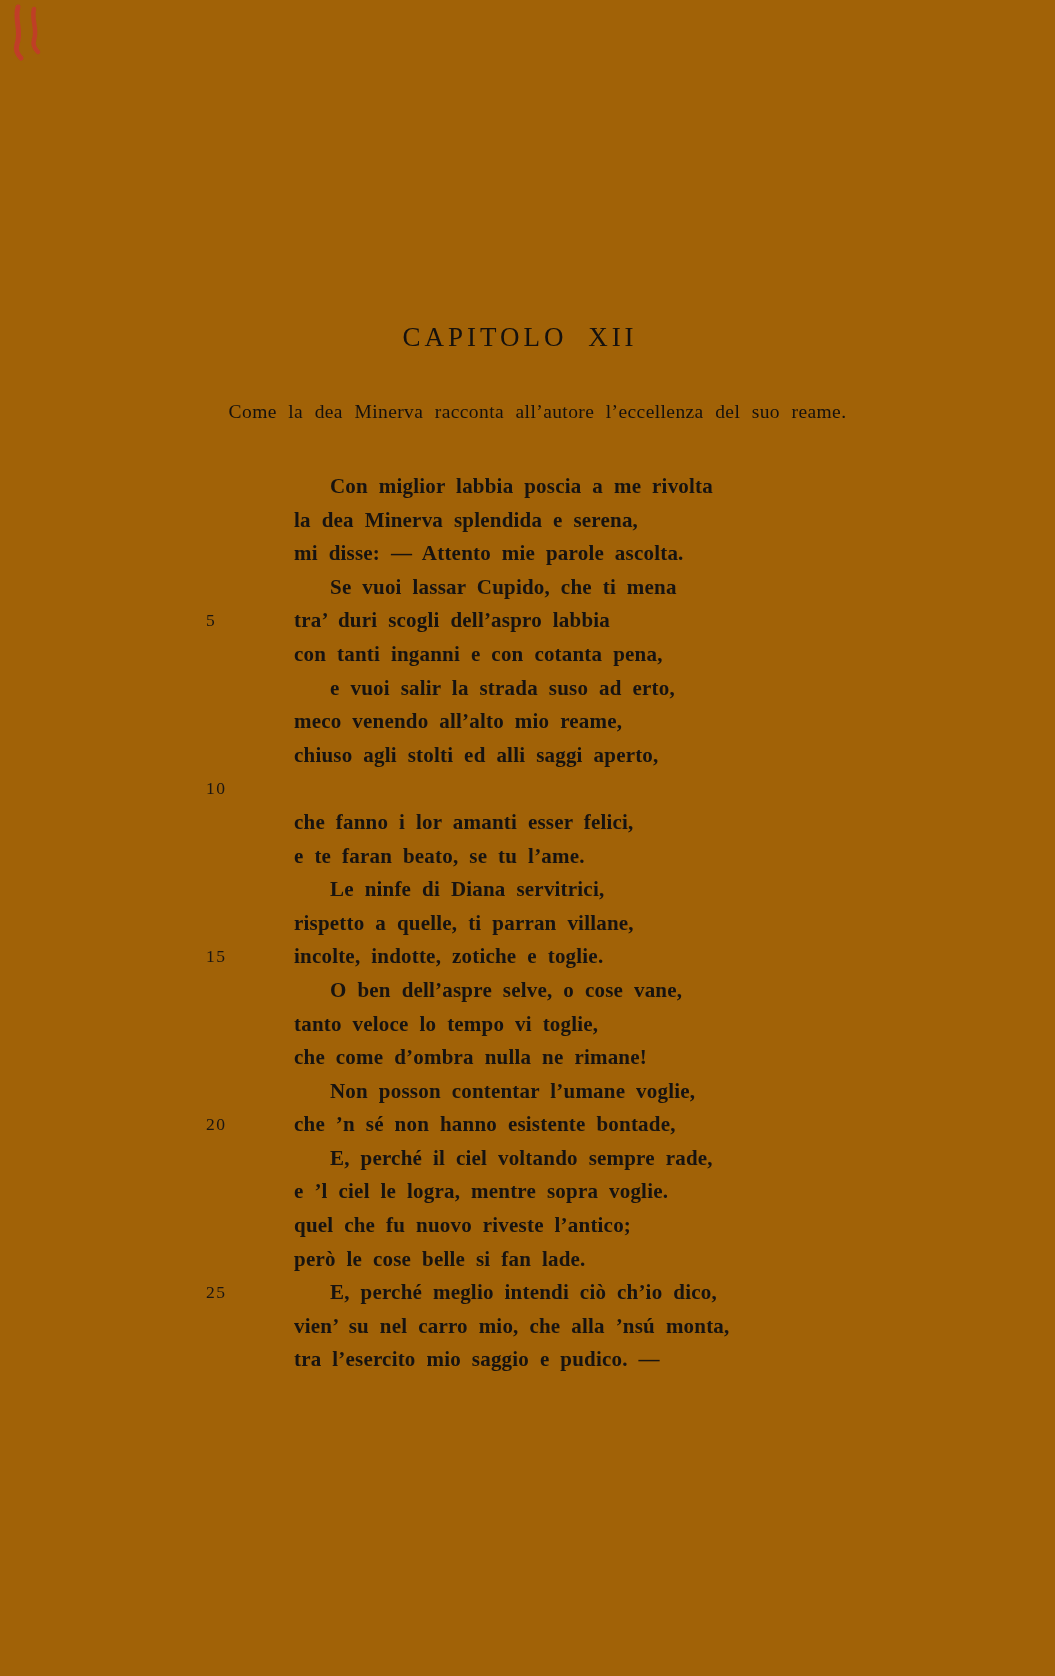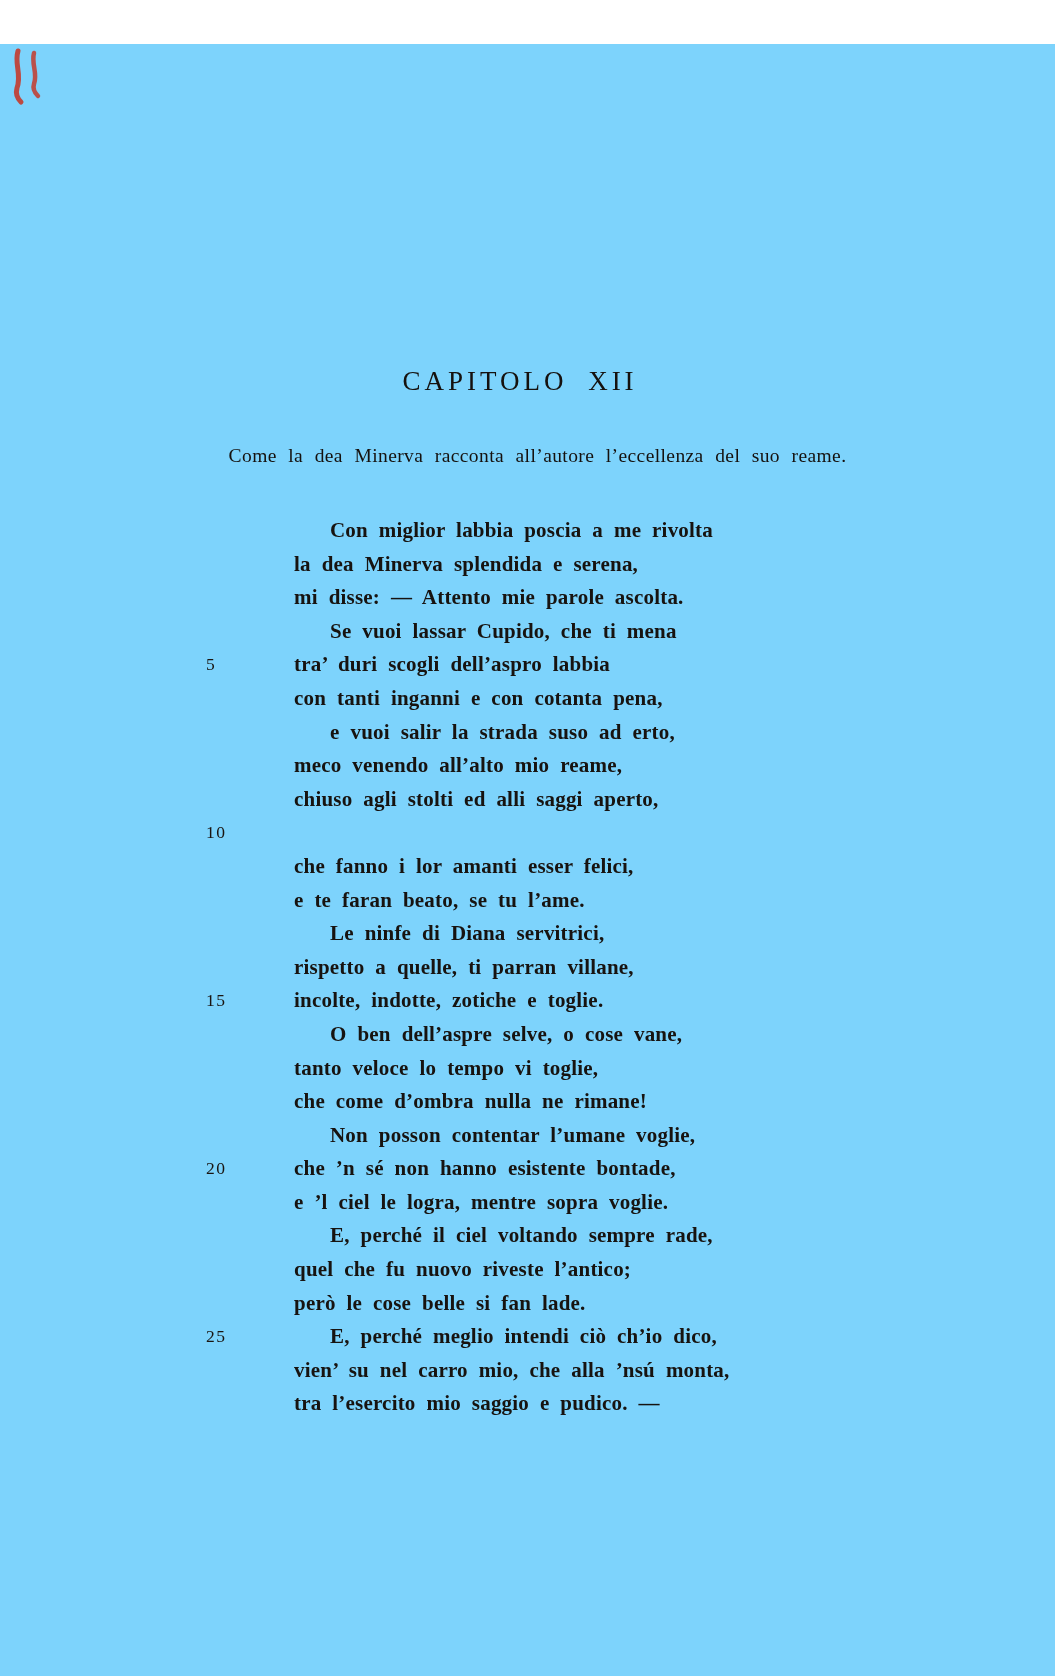--- a/index.html
+++ b/index.html
@@ -11,22 +11,21 @@
     position: relative;
     width: 1055px;
     height: 1676px;
     overflow: hidden;
     font-family: "Liberation Serif", "DejaVu Serif", serif;
     color: #171310;
   }
   .scan-page {
     position: absolute;
     inset: 0;
-    background: #7dd3fc;
-    margin-top: 44px;
+    background: #a16207;
   }
   .red-mark {
     position: absolute;
     left: 8px;
     top: 2px;
     width: 44px;
     height: 62px;
   }
   .chapter-title {
     position: absolute;
@@ -154,25 +153,25 @@
       <div class="poem-line">
         <span class="line-text">che come d’ombra nulla ne rimane!</span>
       </div>
       <div class="poem-line indent">
         <span class="line-text">Non posson contentar l’umane voglie,</span>
       </div>
       <div class="poem-line">
         <span class="line-num">20</span>
         <span class="line-text">che ’n sé non hanno esistente bontade,</span>
       </div>
+      <div class="poem-line indent">
+        <span class="line-text">E, perché il ciel voltando sempre rade,</span>
+      </div>
       <div class="poem-line">
         <span class="line-text">e ’l ciel le logra, mentre sopra voglie.</span>
-      </div>
-      <div class="poem-line indent">
-        <span class="line-text">E, perché il ciel voltando sempre rade,</span>
       </div>
       <div class="poem-line">
         <span class="line-text">quel che fu nuovo riveste l’antico;</span>
       </div>
       <div class="poem-line">
         <span class="line-text">però le cose belle si fan lade.</span>
       </div>
       <div class="poem-line indent">
         <span class="line-num">25</span>
         <span class="line-text">E, perché meglio intendi ciò ch’io dico,</span>

